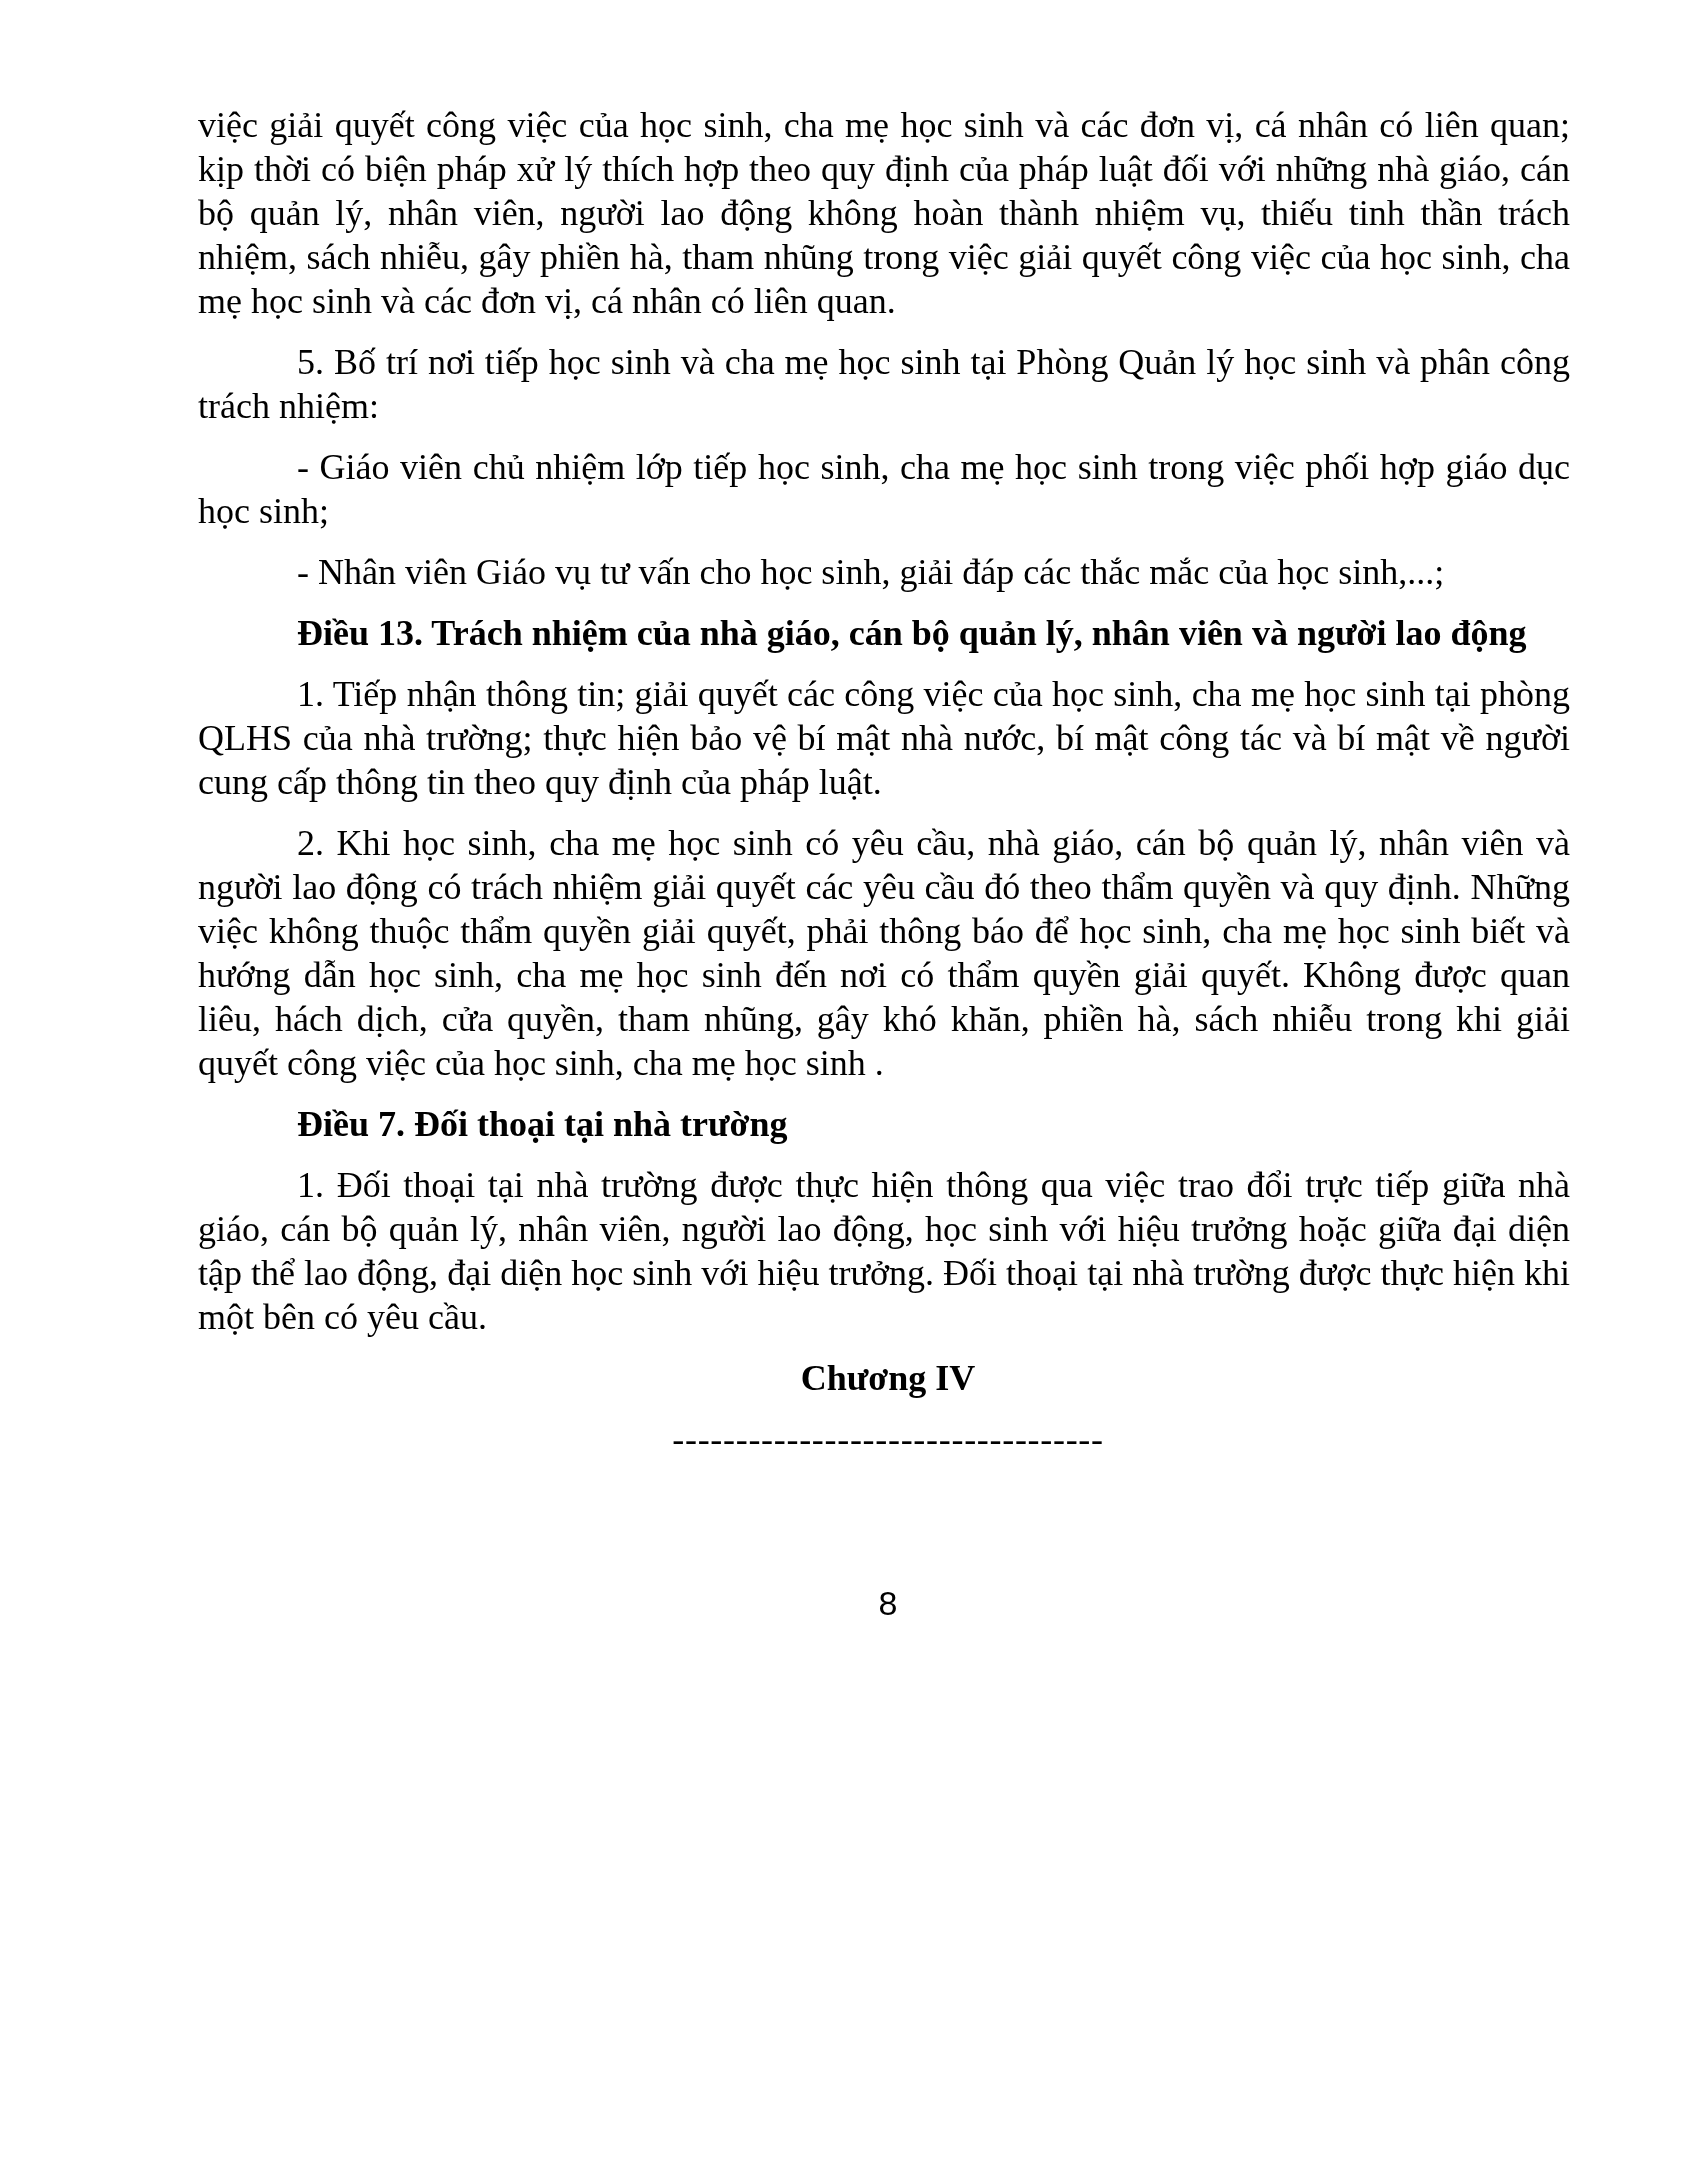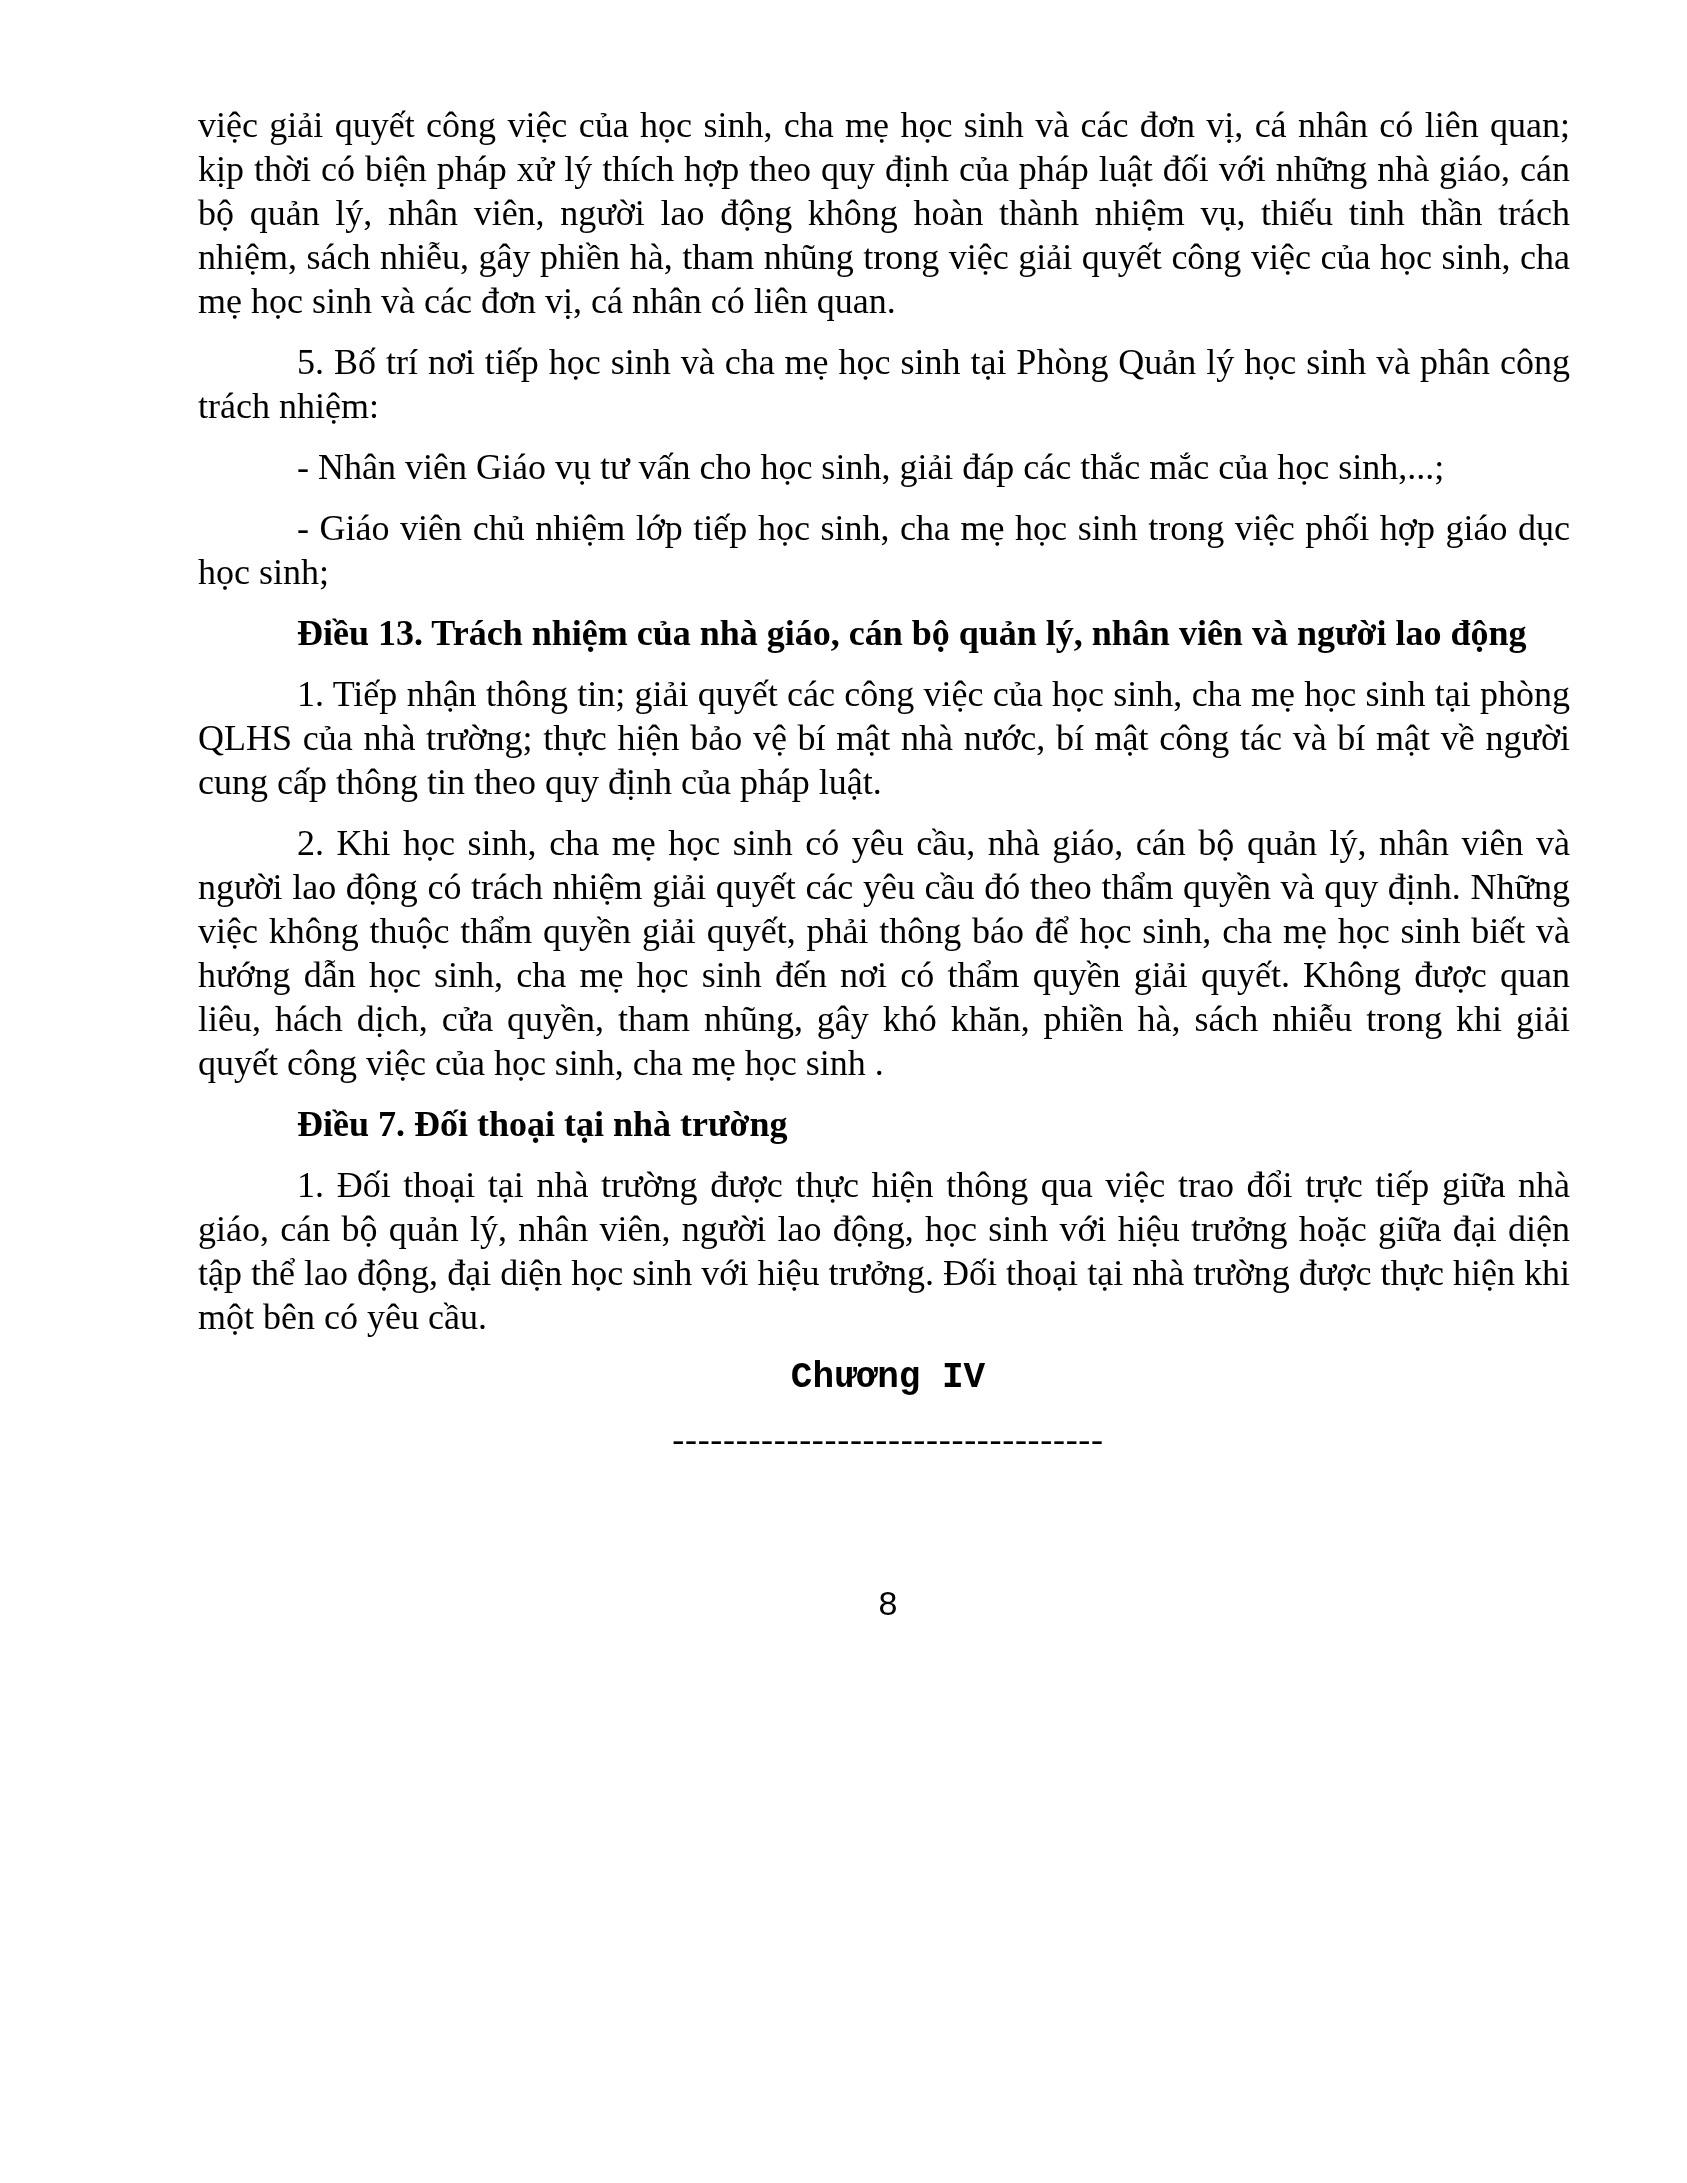--- a/index.html
+++ b/index.html
@@ -32,21 +32,20 @@
   .indent {
     text-indent: 99px;
   }
   .bold {
     font-weight: bold;
   }
   .chapter {
     margin: 0 0 17px 0;
     text-align: center;
     font-weight: bold;
-    font-family: Liberation Mono, monospace;
   }
   .chapter div {
     text-align: center;
   }
   .separator-line {
     margin: 0;
     text-align: center;
     letter-spacing: 0.7px;
   }
   .page-footer {
@@ -60,23 +59,23 @@
 </head>
 <body>
 
 <div class="page">
   <div class="doc-body">
 
     <p class="para">việc giải quyết công việc của học sinh, cha mẹ học sinh và các đơn vị, cá nhân có liên quan; kịp thời có biện pháp xử lý thích hợp theo quy định của pháp luật đối với những nhà giáo, cán bộ quản lý, nhân viên, người lao động không hoàn thành nhiệm vụ, thiếu tinh thần trách nhiệm, sách nhiễu, gây phiền hà, tham nhũng trong việc giải quyết công việc của học sinh, cha mẹ học sinh và các đơn vị, cá nhân có liên quan.</p>
 
     <p class="para indent">5. Bố trí nơi tiếp học sinh và cha mẹ học sinh tại Phòng Quản lý học sinh và phân công trách nhiệm:</p>
 
+    <p class="para indent">- Giáo viên chủ nhiệm lớp tiếp học sinh, cha mẹ học sinh trong việc phối hợp giáo dục học sinh;</p>
+
     <p class="para indent">- Nhân viên Giáo vụ tư vấn cho học sinh, giải đáp các thắc mắc của học sinh,...;</p>
-
-    <p class="para indent">- Giáo viên chủ nhiệm lớp tiếp học sinh, cha mẹ học sinh trong việc phối hợp giáo dục học sinh;</p>
 
 
     <p class="para indent bold">Điều 13. Trách nhiệm của nhà giáo, cán bộ quản lý, nhân viên và người lao động</p>
 
     <p class="para indent">1. Tiếp nhận thông tin; giải quyết các công việc của học sinh, cha mẹ học sinh tại phòng QLHS của nhà trường; thực hiện bảo vệ bí mật nhà nước, bí mật công tác và bí mật về người cung cấp thông tin theo quy định của pháp luật.</p>
 
     <p class="para indent">2. Khi học sinh, cha mẹ học sinh có yêu cầu, nhà giáo, cán bộ quản lý, nhân viên và người lao động có trách nhiệm giải quyết các yêu cầu đó theo thẩm quyền và quy định. Những việc không thuộc thẩm quyền giải quyết, phải thông báo để học sinh, cha mẹ học sinh biết và hướng dẫn học sinh, cha mẹ học sinh đến nơi có thẩm quyền giải quyết. Không được quan liêu, hách dịch, cửa quyền, tham nhũng, gây khó khăn, phiền hà, sách nhiễu trong khi giải quyết công việc của học sinh, cha mẹ học sinh .</p>
 
     <p class="para indent bold">Điều 7. Đối thoại tại nhà trường</p>
 

